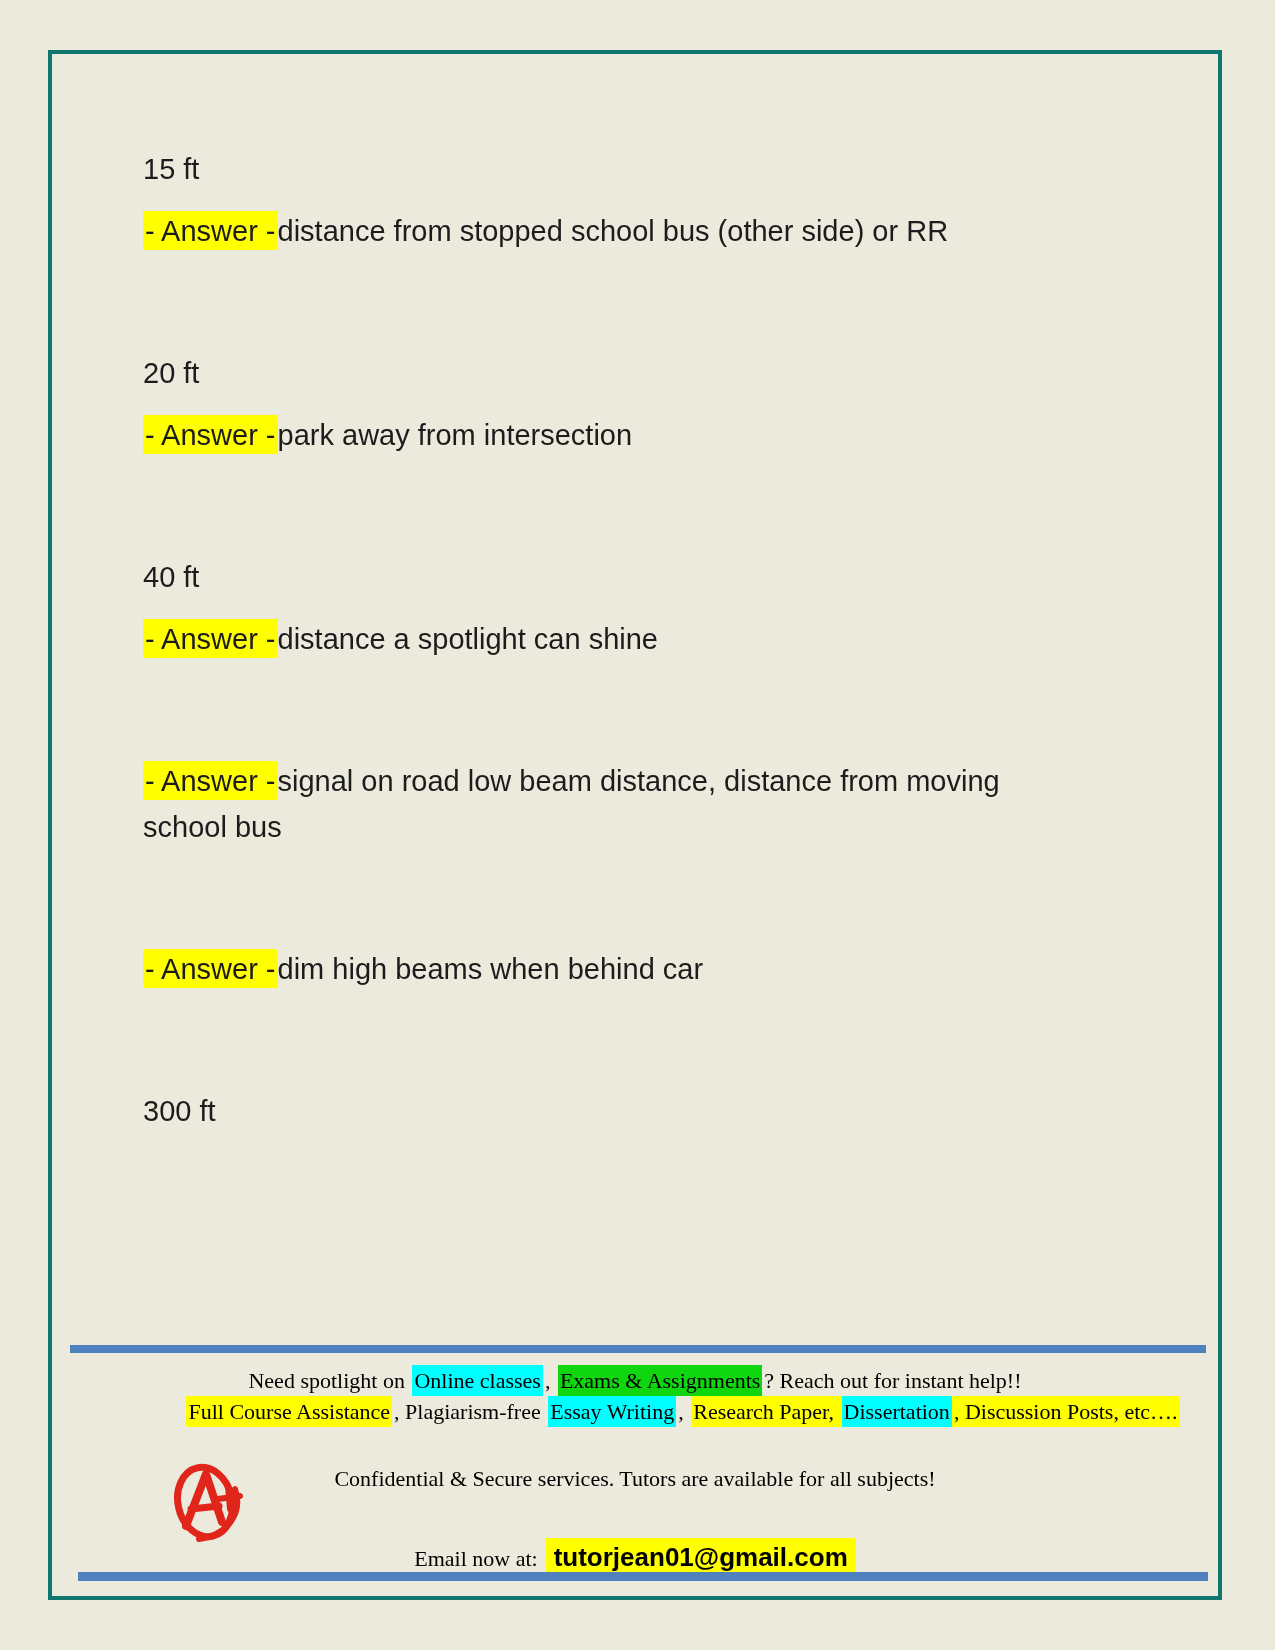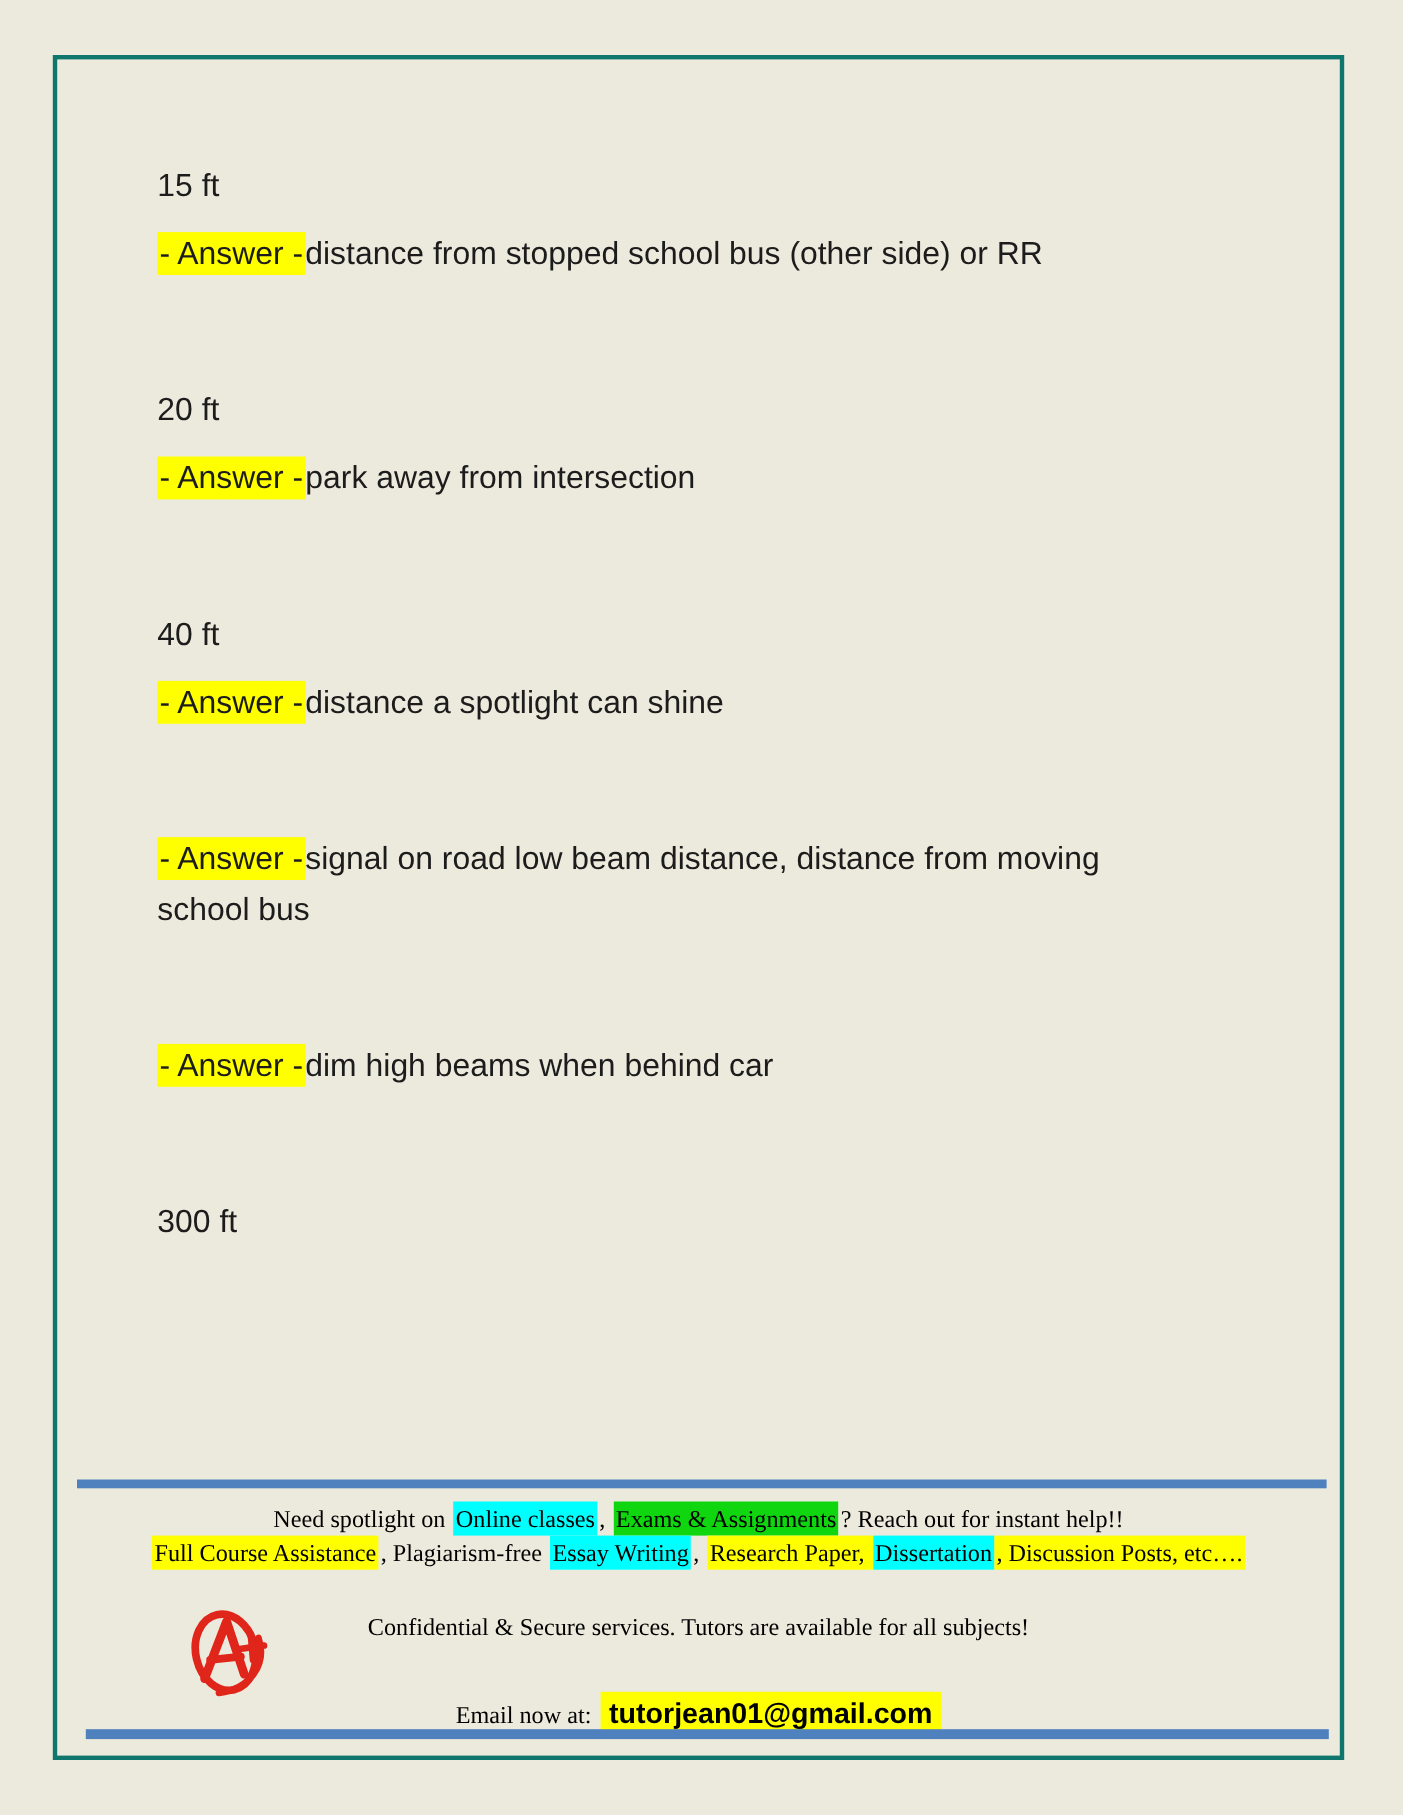--- a/index.html
+++ b/index.html
@@ -59,21 +59,21 @@
     position: absolute;
     left: 0;
     width: 1166px;
     text-align: center;
     font-family: "Liberation Serif", serif;
     font-size: 22px;
     color: #000;
     white-space: nowrap;
   }
   .footer-line1 { top: 1314px; }
-  .footer-line2 { top: 1345px; }
+  .footer-line2 { top: 1345px; padding-left: 48px; }
   .footer-line3 { top: 1412px; }
   .footer-line4 { top: 1452px; margin-top: 36px; }
 
   .hl { padding: 3px 2px; }
   .hl-yellow { background: #FFFF00; }
   .hl-cyan   { background: #00FFFF; }
   .hl-green  { background: #0FD60F; }
   .hl-none   { background: transparent; }
 
   .email-prefix {

